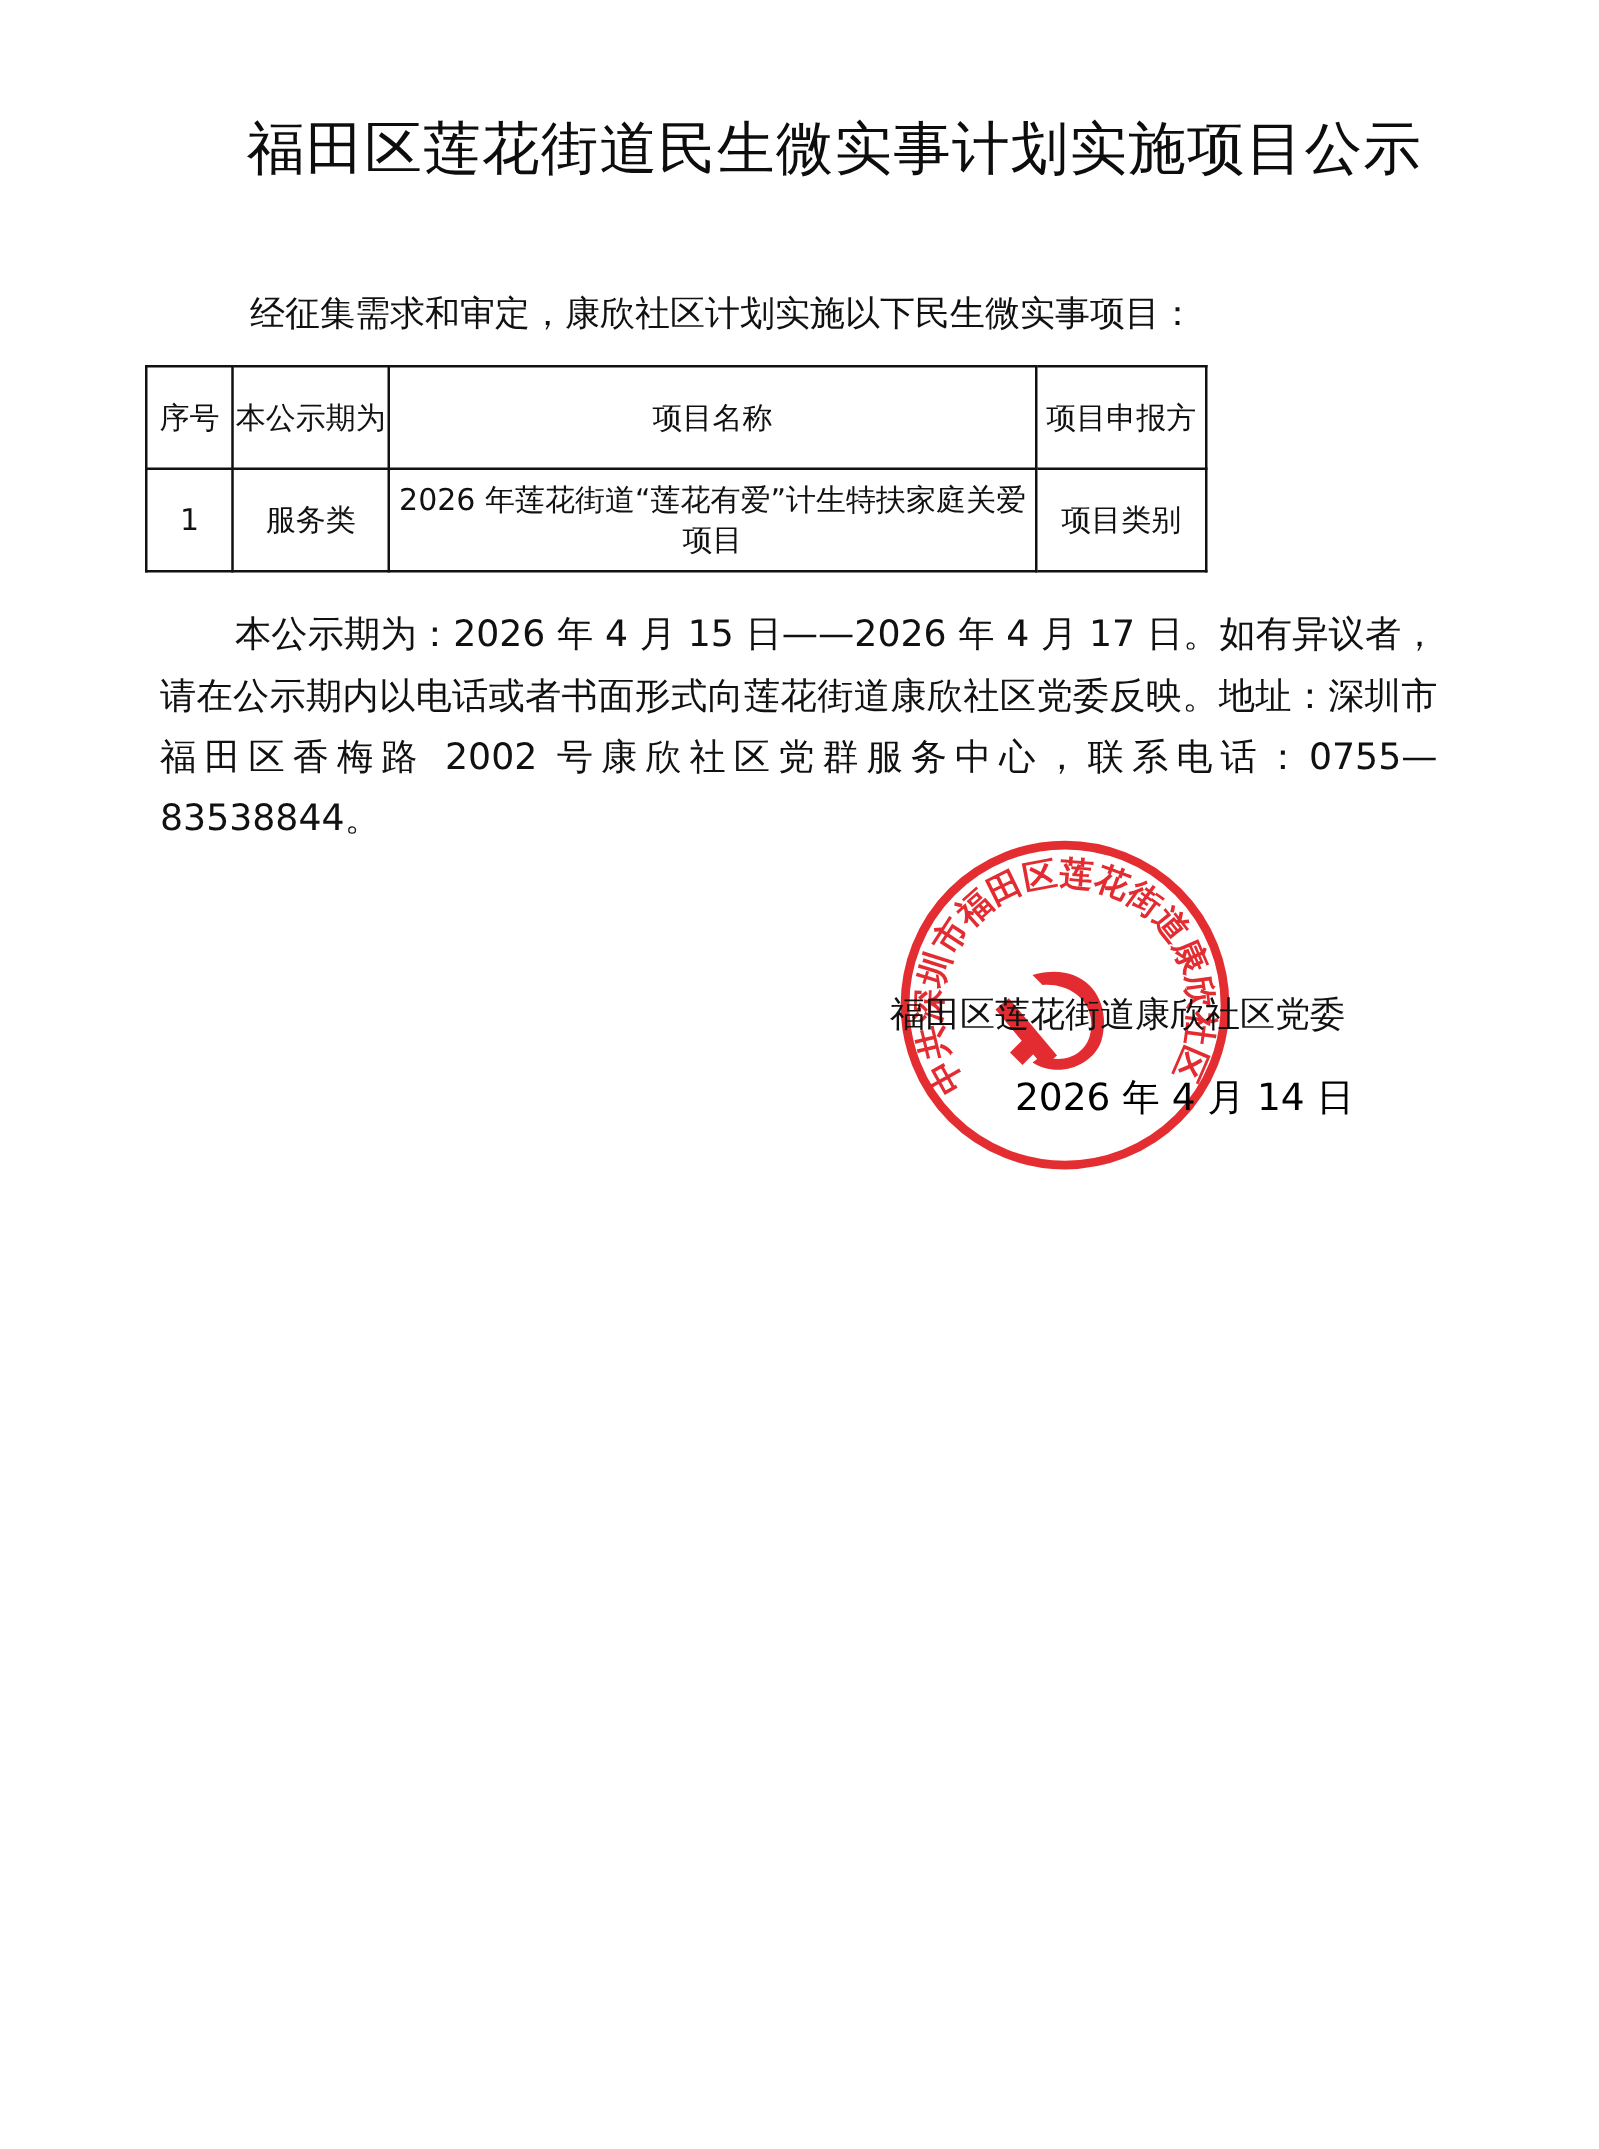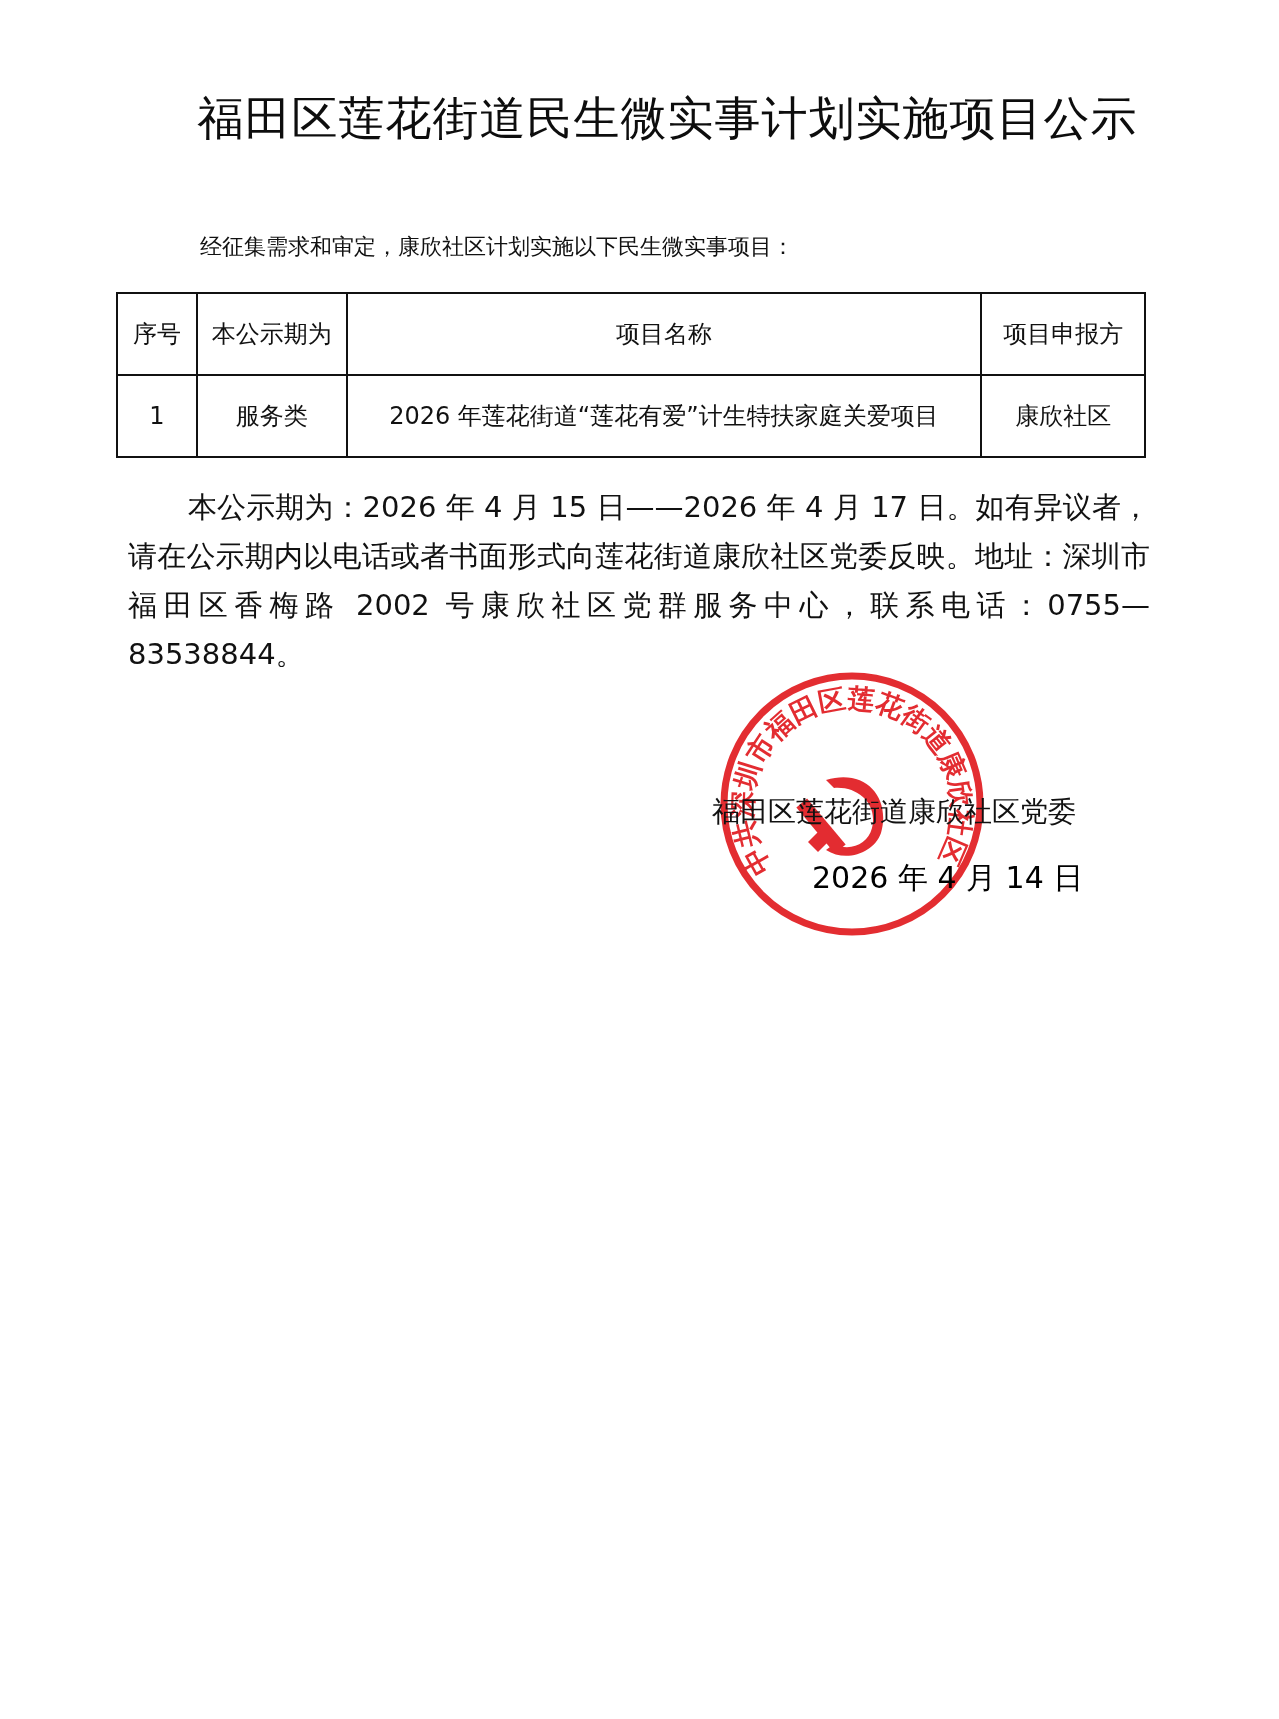--- a/index.html
+++ b/index.html
@@ -1,21 +1,21 @@
 <!DOCTYPE html>
 <html><head>
 <meta charset="utf-8">
 <style>
   html, body { margin: 0; padding: 0; background: #ffffff; }
   body { width: 1279px; height: 1719px; position: relative; overflow: hidden;
          font-family: "DejaVu Sans", "Liberation Sans", sans-serif; color: #111; }
   .title { position: absolute; left: 0; top: 88px; width: 1279px; text-align: center;
            font-size: 46px; letter-spacing: 1px; color: #0d0d0d; padding-left: 28px; }
-  .intro { position: absolute; left: 200px; top: 232px; font-size: 22px; color: #111; }
-  table.proj { position: absolute; left: 116px; top: 292px; width: 1030px;
+  .intro { position: absolute; left: 200px; top: 232px; font-size: 28px; color: #111; }
+  table.proj { position: absolute; left: 116px; top: 292px; width: 850px;
                border-collapse: collapse; font-size: 24px; }
   table.proj td { border: 2px solid #111; text-align: center; vertical-align: middle; }
   table.proj tr.head td { height: 78px; }
   table.proj tr.body td { height: 78px; }
   .para { position: absolute; left: 128px; top: 462px; width: 1022px; font-size: 29px;
           line-height: 49px; text-indent: 60px; text-align: justify; color: #111; margin-top: 21px; }
   .stamp { position: absolute; left: 716px; top: 668px; width: 272px; height: 272px; }
   .sig { position: absolute; left: 712px; top: 782px; font-size: 28px; color: #111; margin-top: 11px; }
   .date { position: absolute; left: 812px; top: 858px; font-size: 30px; color: #000000; }
 </style>
@@ -37,21 +37,21 @@
       <tr class="head">
     <td>序号</td>
     <td>本公示期为</td>
     <td>项目名称</td>
     <td>项目申报方</td>
   </tr>
   <tr class="body">
     <td>1</td>
     <td>服务类</td>
     <td>2026 年莲花街道“莲花有爱”计生特扶家庭关爱项目</td>
-    <td>康欣社区</td>
+    <td>项目类别</td>
   </tr>
 </tbody>
   </table>
 
 <div class="para">本公示期为：2026 年 4 月 15 日——2026 年 4 月 17 日。如有异议者，请在公示期内以电话或者书面形式向莲花街道康欣社区党委反映。地址：深圳市福田区香梅路 2002 号康欣社区党群服务中心，联系电话：0755—83538844。</div>
 
 <svg class="stamp" viewBox="0 0 272 272">
   <defs>
     <path id="arcpath" d="M 56 200 A 100 100 0 1 1 216 200"></path>
   </defs>

